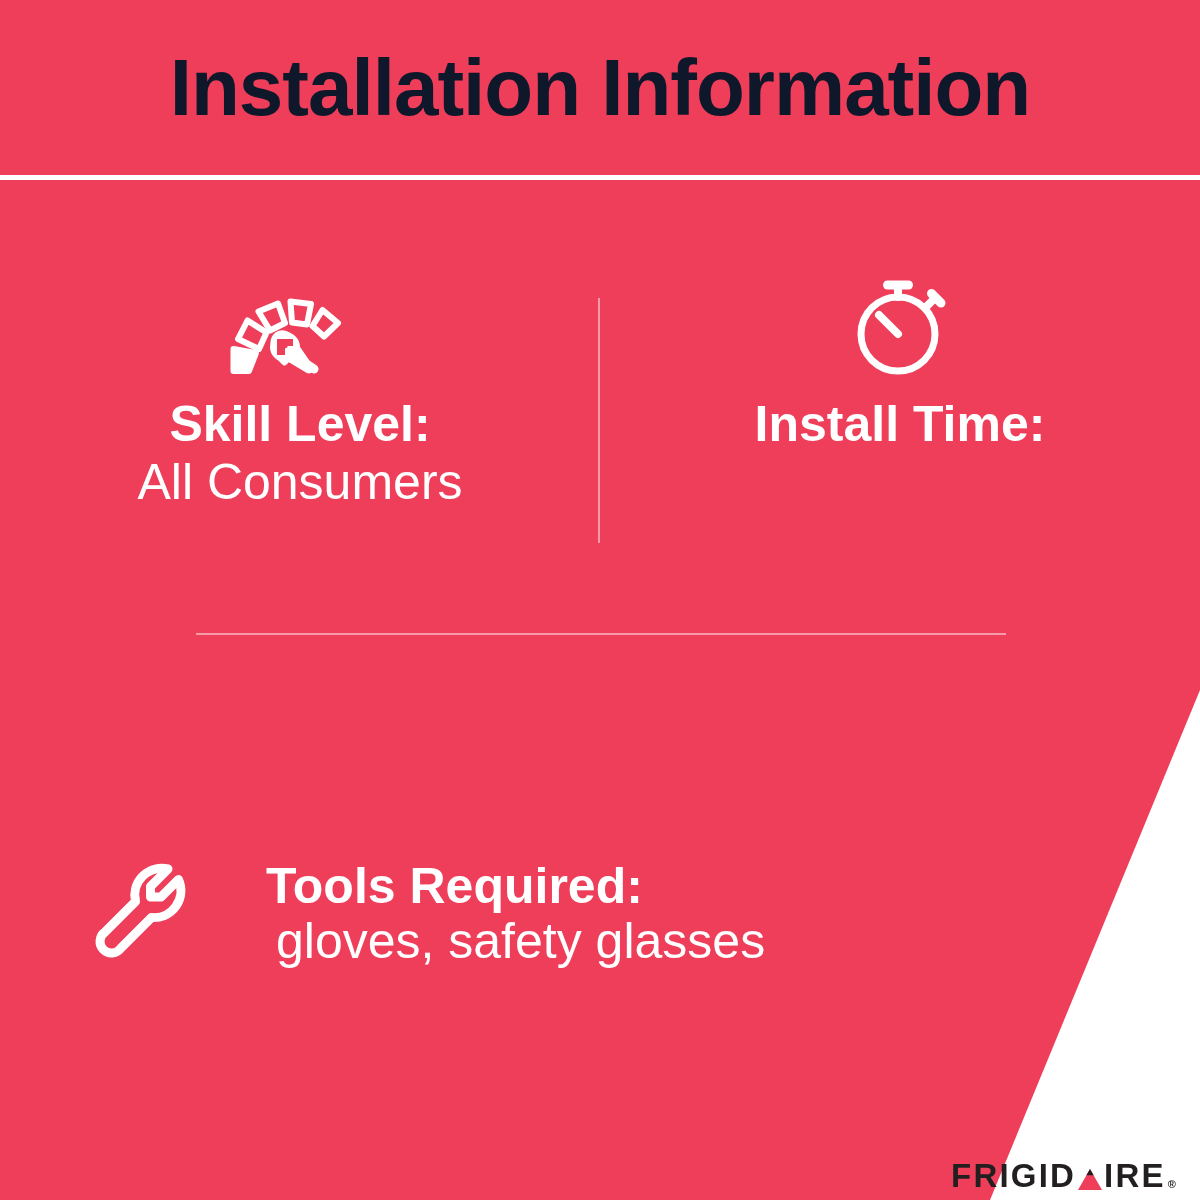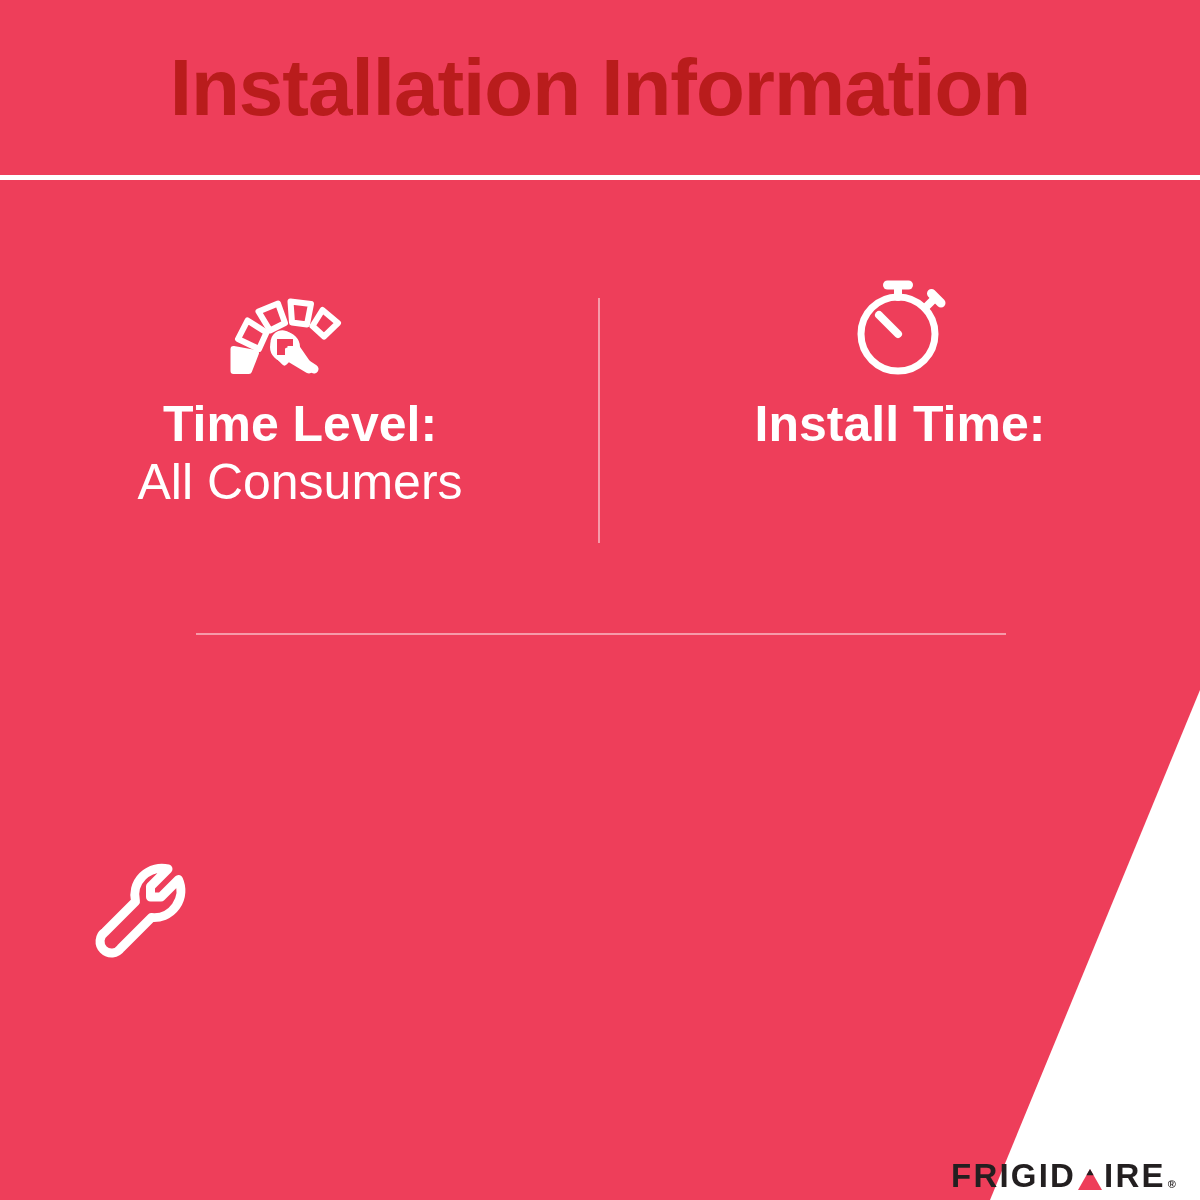--- a/index.html
+++ b/index.html
@@ -40,21 +40,21 @@
     position: absolute;
     left: 0;
     top: 0;
     width: 1200px;
     height: 175px;
     display: flex;
     align-items: center;
     justify-content: center;
   }
   .header-title {
-    color: #b91c1c;
+    color: #0f172a;
     font-size: 80px;
     font-weight: 700;
     letter-spacing: -1px;
     line-height: 1;
     white-space: nowrap;
     text-align: center;
   }
   .header-rule {
     position: absolute;
     left: 0;
@@ -227,21 +227,21 @@
             <path d="M63.5 40.5 a12 12 0 1 0 -13.5 16.5 l-2 2 a3 3 0 0 0 0 4.3 l4.3 4.3 a3 3 0 0 0 4.3 0 l2.3 -2.3 l17.5 10.5 a5 5 0 0 0 6.5 -7.3 Z"></path>
             <path d="M52 44 l6 6 l-7 7 l-6 -6 Z" fill="#EE3E5A"></path>
           </g>
 
           <path d="M58 55 L84 72" stroke="#ffffff" stroke-width="9" stroke-linecap="round" fill="none"></path>
 
           <circle cx="55" cy="50" r="11.5" fill="none" stroke="#ffffff" stroke-width="7"></circle>
           <path d="M47 42 L63 42 L63 49 L55 49 L55 58 L47 58 Z" fill="#EE3E5A"></path>
         </svg>
       </div>
-      <div class="stat-label">Time Level:</div>
+      <div class="stat-label">Skill Level:</div>
       <div class="stat-value">All Consumers</div>
     </div>
 
     <div class="stat-col">
       <div class="stat-icon">
         <svg width="104" height="100" viewBox="0 0 104 100" aria-hidden="true">
           <g fill="none" stroke="#ffffff" stroke-width="7" stroke-linecap="round">
 
             <circle cx="50" cy="59" r="37"></circle>
 
@@ -265,20 +265,24 @@
 
   <div class="tools-row">
     <div class="tools-icon">
       <svg width="114" height="114" viewBox="0 0 114 114" aria-hidden="true">
 
         <path d="M96.5 22.5 L79 40 L68.5 40 L68.5 29.5 L86 12
                  A27 27 0 0 0 53.5 44.5 L23 75
                  a11.5 11.5 0 1 0 16 16 L69.5 60.5
                  A27 27 0 0 0 96.5 22.5 Z" fill="none" stroke="#ffffff" stroke-width="9" stroke-linejoin="round" stroke-linecap="round"></path>
       </svg>
+    </div>
+    <div class="tools-text">
+      <div class="tools-label">Tools Required:</div>
+      <div class="tools-value">gloves, safety glasses</div>
     </div>
   </div>
 
   <div class="brand">
     <span class="brand-word">
       <span>FRIGID</span>
       <span class="brand-tri">
         <svg width="26" height="26" viewBox="0 0 26 26" aria-hidden="true">
           <polygon points="13,3 25,24 1,24" fill="#EE3E5A"></polygon>
           <polygon points="13,3 16.6,9.3 9.4,9.3" fill="#231f20"></polygon>

